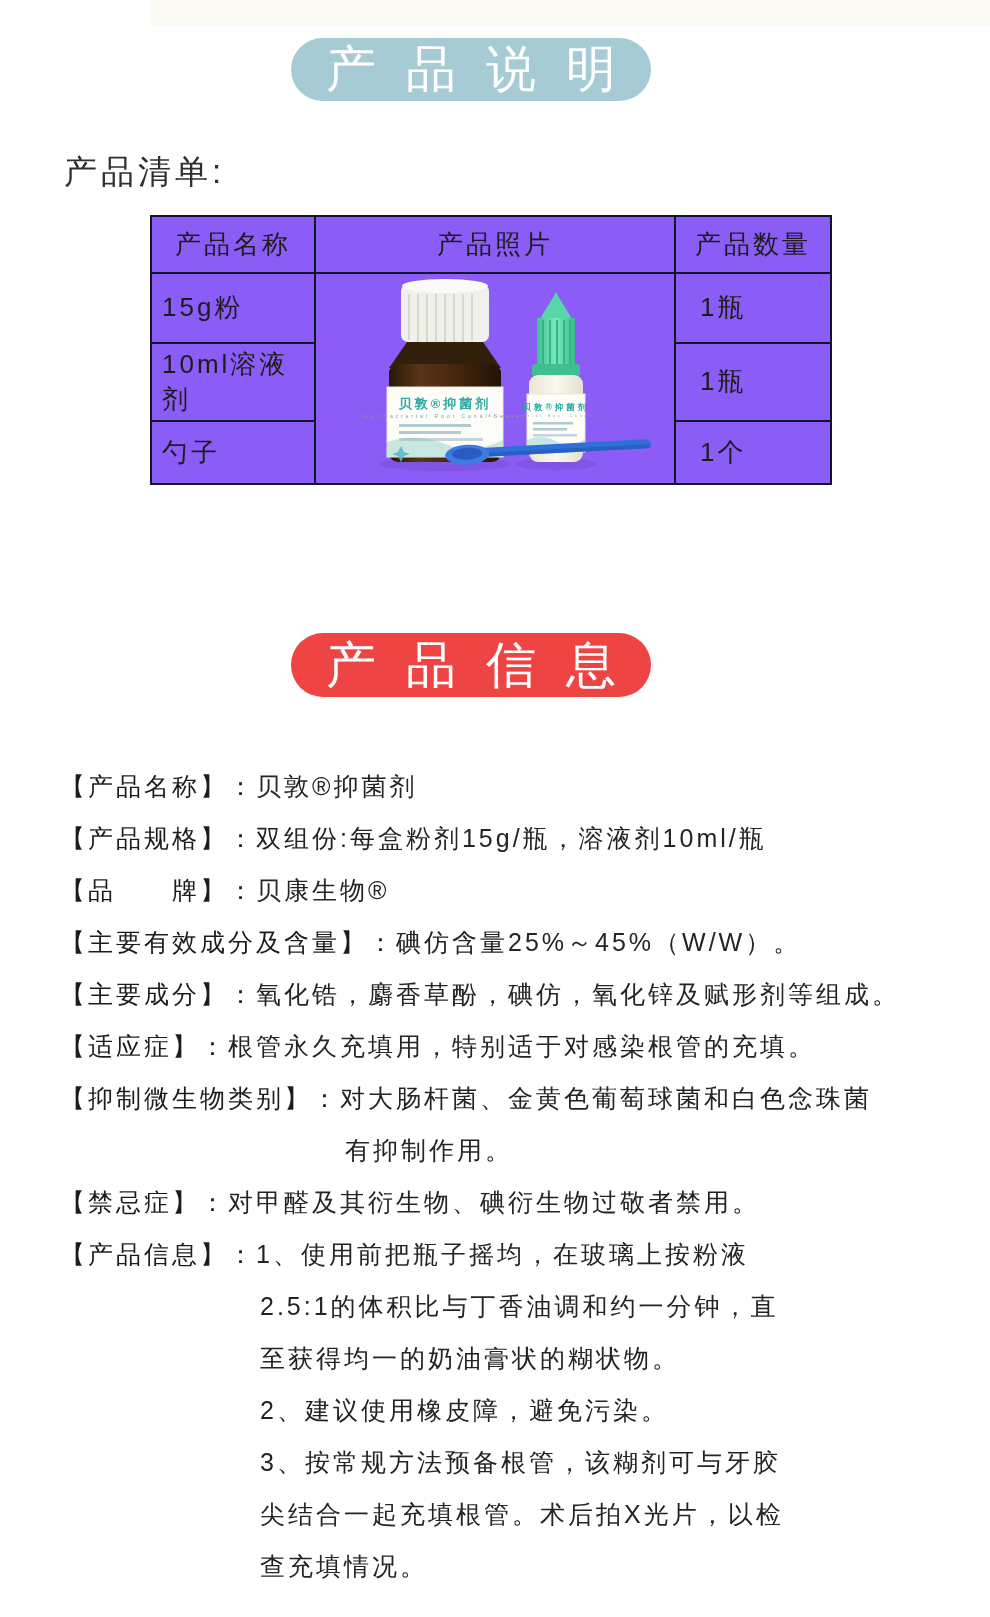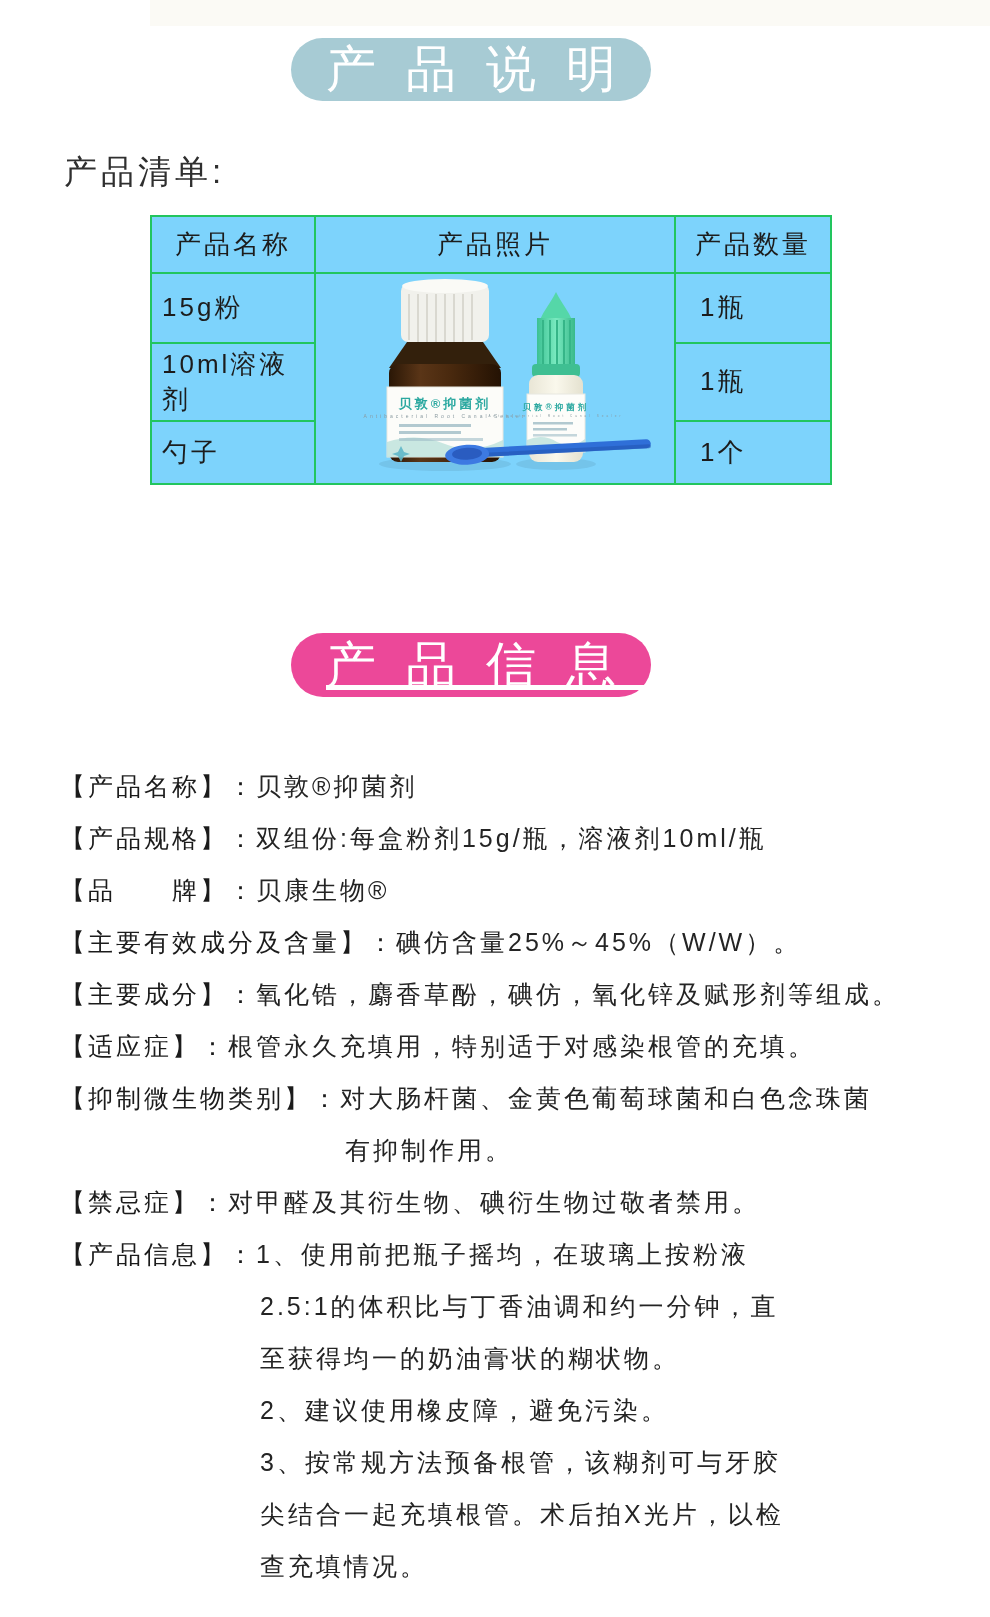--- a/index.html
+++ b/index.html
@@ -10,22 +10,22 @@
 
   .badge{position:absolute;left:291px;width:360px;height:63px;border-radius:32px;
          display:flex;align-items:center;justify-content:center;
          color:#ffffff;font-size:50px;letter-spacing:30px;text-indent:30px;font-weight:400;}
   .badge1{top:38px;}
   .badge2{top:633px;height:64px;}
 
   .list-title{position:absolute;left:64px;top:150px;font-size:33px;letter-spacing:4px;color:#2f2f2f;}
 
   table.products{position:absolute;left:150px;top:215px;width:680px;border-collapse:collapse;table-layout:fixed;}
-  table.products td,table.products th{border:2px solid #22c55e;font-weight:400;color:#1c1c1c;
-         font-size:26px;letter-spacing:3px;background:#7dd3fc;}
+  table.products td,table.products th{border:2px solid #0f172a;font-weight:400;color:#1c1c1c;
+         font-size:26px;letter-spacing:3px;background:#8b5cf6;}
   table.products th{height:53px;text-align:center;}
   td.name-cell{padding-left:10px;text-align:left;letter-spacing:1px;}
   td.qty-cell{padding-left:24px;text-align:left;letter-spacing:1px;}
   td.photo-cell{padding:0;text-align:center;vertical-align:bottom;}
   .r1{height:66px;}.r2{height:68px;}.r3{height:60px;}
 
   .info-section{position:absolute;left:60px;top:760px;width:885px;}
   .info-line{font-size:25px;line-height:52px;letter-spacing:3px;color:#242424;white-space:nowrap;}
   .info-label{color:#1b1b1b;}
   .info-content{color:#242424;}
@@ -143,21 +143,21 @@
       <td class="name-cell">10ml溶液剂</td>
       <td class="qty-cell">1瓶</td>
     </tr>
     <tr class="r3">
       <td class="name-cell">勺子</td>
       <td class="qty-cell">1个</td>
     </tr>
   </tbody>
     </table>
 
-  <div class="badge badge2" style="background: #ec4899; text-decoration: underline;">
+  <div class="badge badge2" style="background: #ef4444;">
     <span>产品信息</span>
   </div>
 
   <div class="info-section">
       <div class="info-row">
         <div class="info-line"><span class="info-label">【产品名称】：</span><span class="info-content">贝敦®抑菌剂</span></div>
       </div>
       <div class="info-row">
         <div class="info-line"><span class="info-label">【产品规格】：</span><span class="info-content">双组份:每盒粉剂15g/瓶，溶液剂10ml/瓶</span></div>
       </div>

